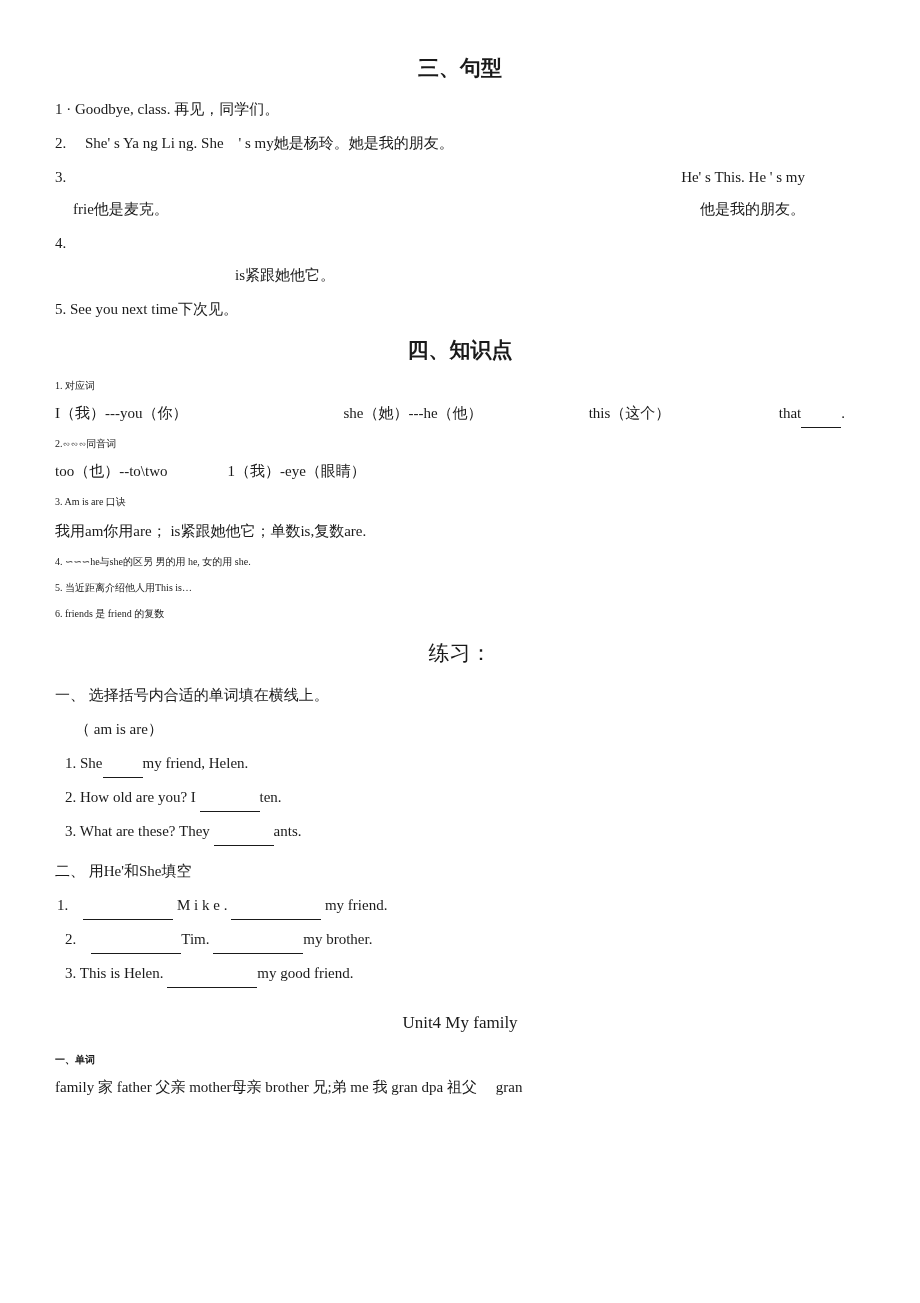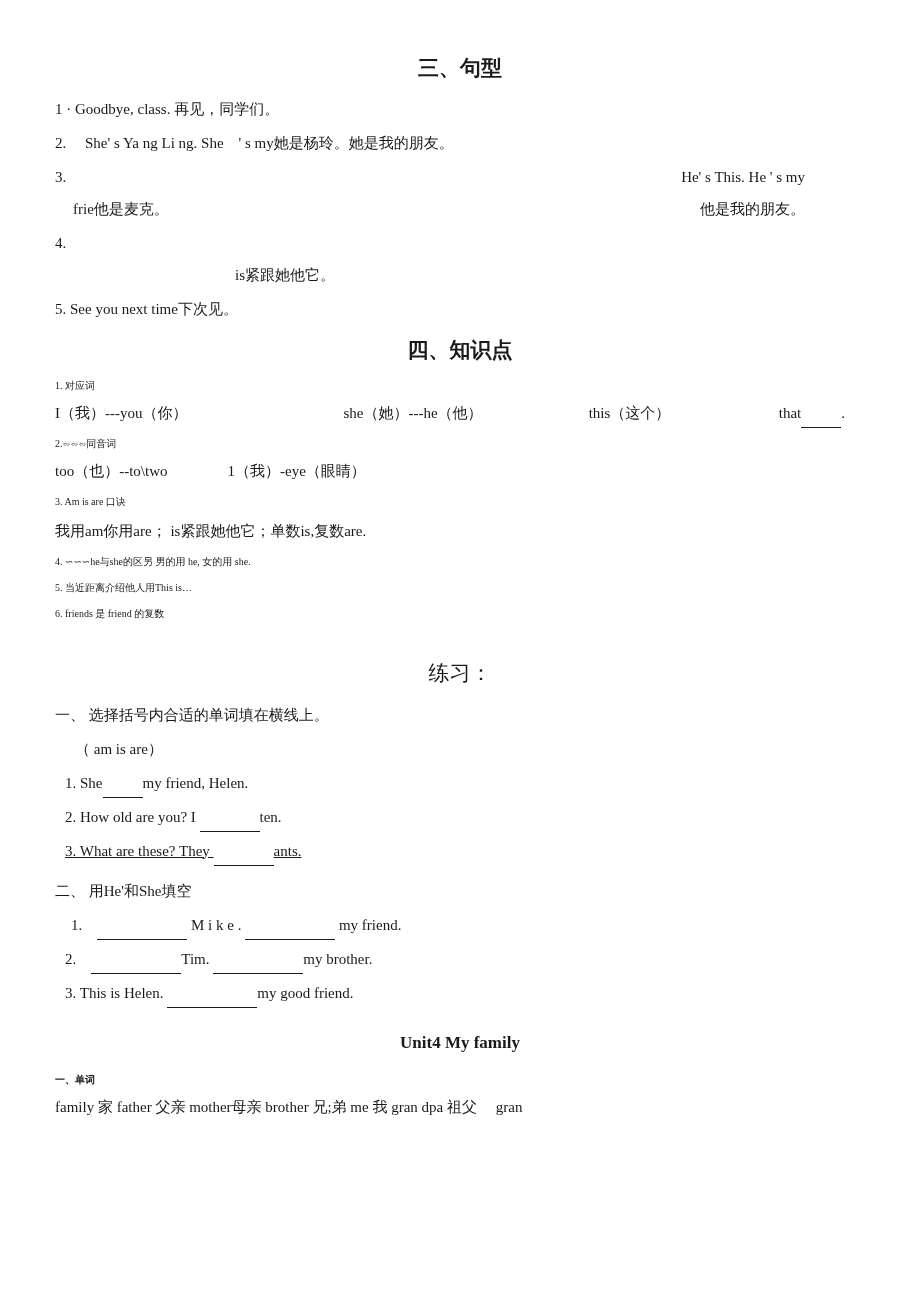--- a/index.html
+++ b/index.html
@@ -29,21 +29,21 @@
       line-height: 2;
     }
     .line-indented {
       margin-left: 20px;
       margin-bottom: 4px;
       line-height: 2;
     }
     .centered-title {
       text-align: center;
       font-size: 17px;
-      font-weight: bold;
+      font-weight: normal;
       margin: 18px 0 10px 0;
     }
     .sub-section {
       margin-top: 6px;
       margin-bottom: 2px;
       font-size: 10px;
     }
     .blank {
       display: inline-block;
       border-bottom: 1px solid #1a1a1a;
@@ -142,31 +142,31 @@
 <p class="sub-section">2.∽∽∽同音词</p>
 <p class="line">too（也）--to\two　　　　1（我）-eye（眼睛）</p>
 
 <p class="sub-section">3. Am is are 口诀</p>
 <p class="line" style="margin-top:4px;">我用am你用are；  is紧跟她他它；单数is,复数are.</p>
 
 <p class="sub-section">4. ∽∽∽he与she的区另 男的用 he, 女的用 she.</p>
 <p class="sub-section">5. 当近距离介绍他人用This is…</p>
 <p class="sub-section">6. friends 是 friend 的复数</p>
 
-<p class="section-title" style="margin-top:28px; font-weight:normal;">练习：</p>
+<p class="section-title" style="margin-top:8px; font-weight:normal;">练习：</p>
 
 <p class="line">一、  选择括号内合适的单词填在横线上。</p>
 <p class="line-indented">（ am is are）</p>
 
 <p class="line" style="margin-left:10px;">1. She<span class="blank-short"></span>my friend, Helen.</p>
 <p class="line" style="margin-left:10px;">2. How old are you? I <span class="blank"></span>ten.</p>
-<p class="line" style="margin-left:10px;text-decoration:underline;">3. What are these? They <span class="blank"></span>ants.</p>
+<p class="line" style="margin-left:10px;">3. What are these? They <span class="blank"></span>ants.</p>
 
 <p class="line" style="margin-top:10px;">二、  用He'和She填空</p>
 
-<p class="line" style="margin-left:16px;">1.　<span class="blank-long"></span> M i k e . <span class="blank-long"></span> my friend.</p>
+<p class="line" style="margin-left:2px;">1.　<span class="blank-long"></span> M i k e . <span class="blank-long"></span> my friend.</p>
 <p class="line" style="margin-left:10px;">2.　<span class="blank-long"></span>Tim. <span class="blank-long"></span>my brother.</p>
 <p class="line" style="margin-left:10px;">3. This is Helen. <span class="blank-long"></span>my good friend.</p>
 
 <p class="centered-title">Unit4 My family</p>
 
 <p class="sub-section" style="font-weight:bold;">一、单词</p>
 <p class="line">family 家  father 父亲  mother母亲  brother 兄;弟  me 我  gran dpa 祖父　 gran</p>
 
 </body></html>

